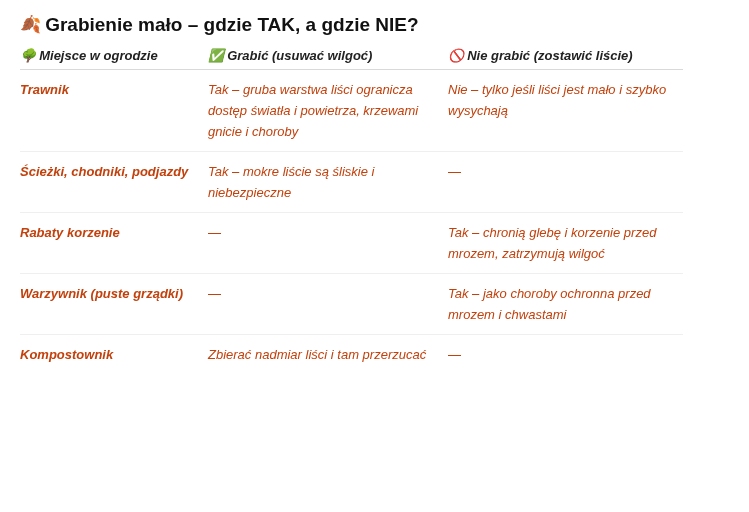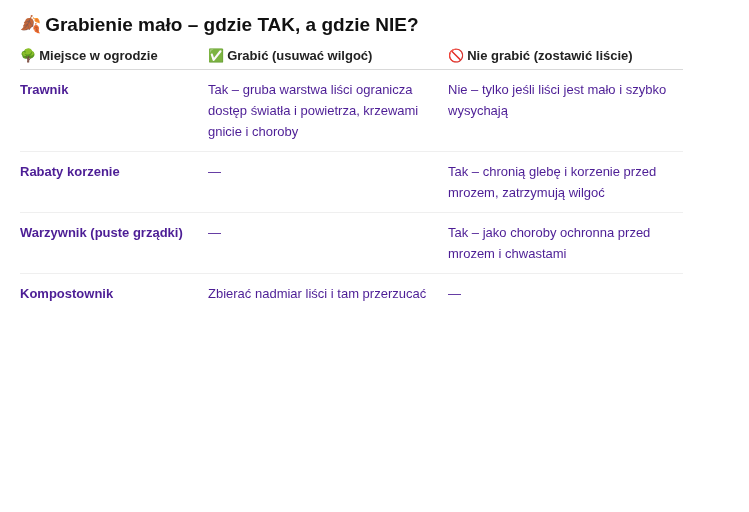--- a/index.html
+++ b/index.html
@@ -7,29 +7,29 @@
     width: 749px; height: 512px; overflow: hidden;
     font-family: "Liberation Sans", "DejaVu Sans", sans-serif;
     color: #1f1f1f;
   }
   .page { position: relative; padding: 12px 20px 0 20px; }
   .title {
     margin: 0; font-size: 19px; font-weight: bold; color: #111;
     height: 26px; line-height: 26px; display: flex; align-items: center;
   }
   .title .emoji { font-size: 17px; margin-right: 4px; }
-  table { border-collapse: collapse; width: 663px; margin-top: 3px; table-layout: fixed; }
+  table { border-collapse: collapse; width: 663px; margin-top: 3px; table-layout: fixed; font-style: italic; }
   th {
     text-align: left; font-weight: bold; font-size: 13px; color: #222;
     height: 28px; padding: 0; border-bottom: 1px solid #d9d9d9; vertical-align: middle;
   }
   th .emoji { font-size: 13px; margin-right: 3px; }
   td {
     font-size: 13px; line-height: 21px; padding: 9px 0 9px 0;
-    vertical-align: top; border-bottom: 1px solid #efefef; color: #4c1d95;
+    vertical-align: top; border-bottom: 1px solid #efefef; color: #c2410c;
   }
   tr:last-child td { border-bottom: none; }
   td.place { font-weight: bold; }
   col.c1 { width: 188px; }
   col.c2 { width: 240px; }
   col.c3 { width: 235px; }
   td.c2, th.c2 { padding-right: 14px; }
   td.c3, th.c3 { padding-right: 4px; }
 </style>
 </head>
@@ -60,20 +60,25 @@
         </th>
       </tr>
     </thead>
     <tbody>
       <tr>
         <td class="place">Trawnik</td>
         <td class="c2">Tak – gruba warstwa liści ogranicza dostęp światła i powietrza, krzewami gnicie i choroby</td>
         <td class="c3">Nie – tylko jeśli liści jest mało i szybko wysychają</td>
       </tr>
       <tr>
+        <td class="place">Ścieżki, chodniki, podjazdy</td>
+        <td class="c2">Tak – mokre liście są śliskie i niebezpieczne</td>
+        <td class="c3">—</td>
+      </tr>
+      <tr>
         <td class="place">Rabaty korzenie</td>
         <td class="c2">—</td>
         <td class="c3">Tak – chronią glebę i korzenie przed mrozem, zatrzymują wilgoć</td>
       </tr>
       <tr>
         <td class="place">Warzywnik (puste grządki)</td>
         <td class="c2">—</td>
         <td class="c3">Tak – jako choroby ochronna przed mrozem i chwastami</td>
       </tr>
       <tr>

